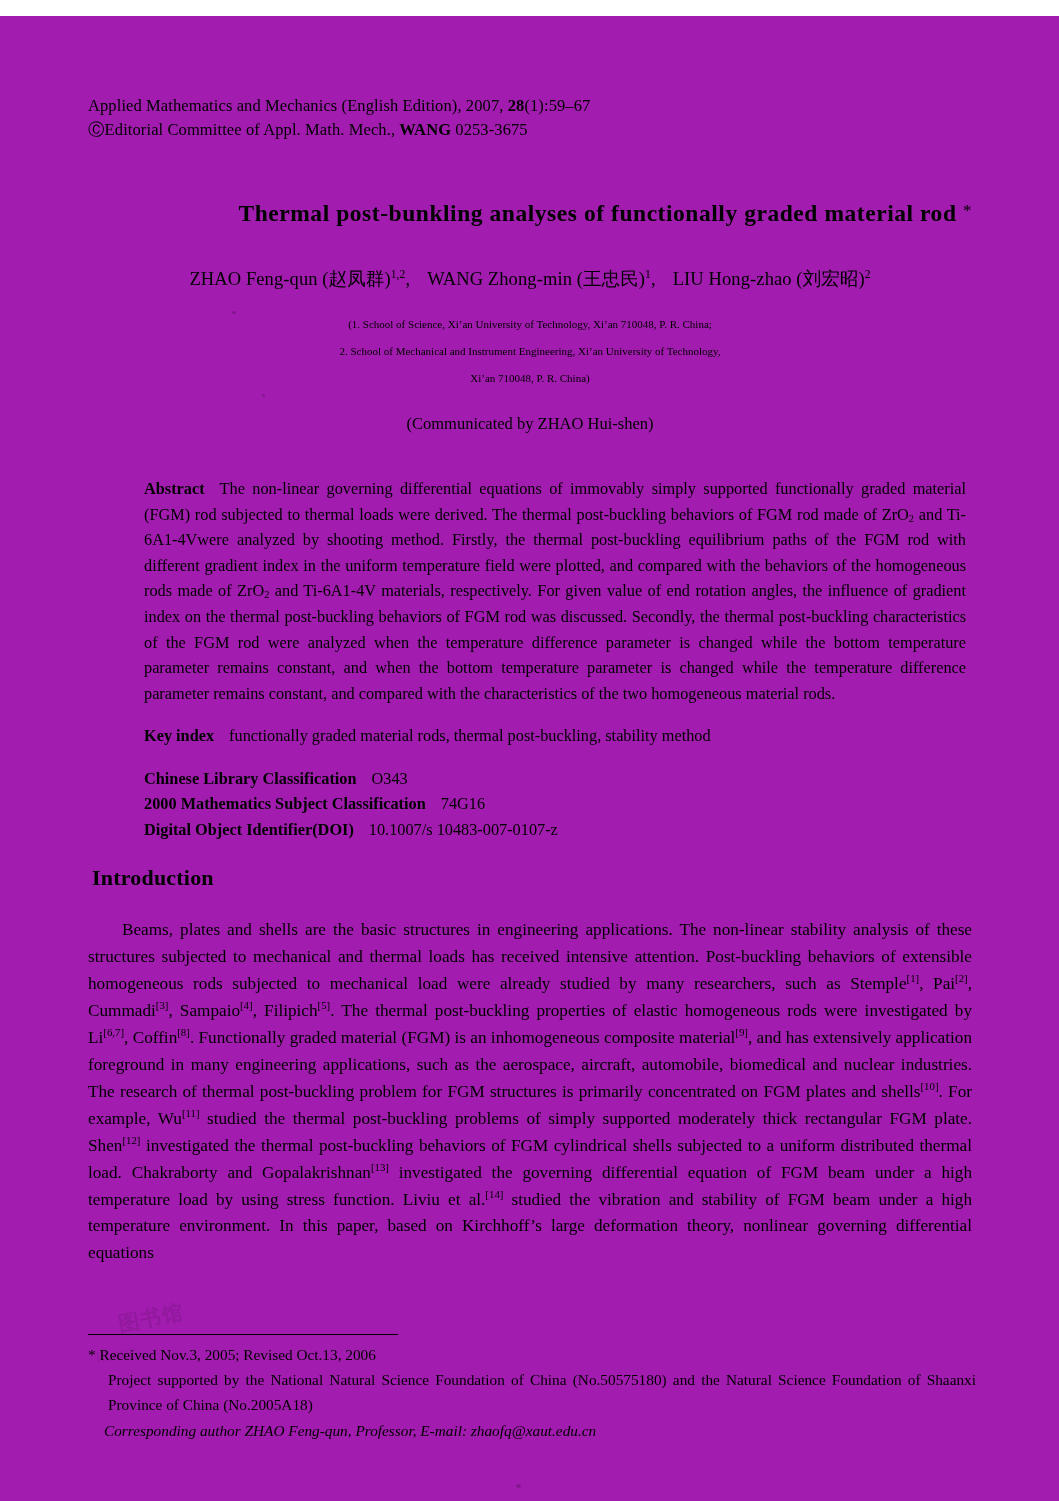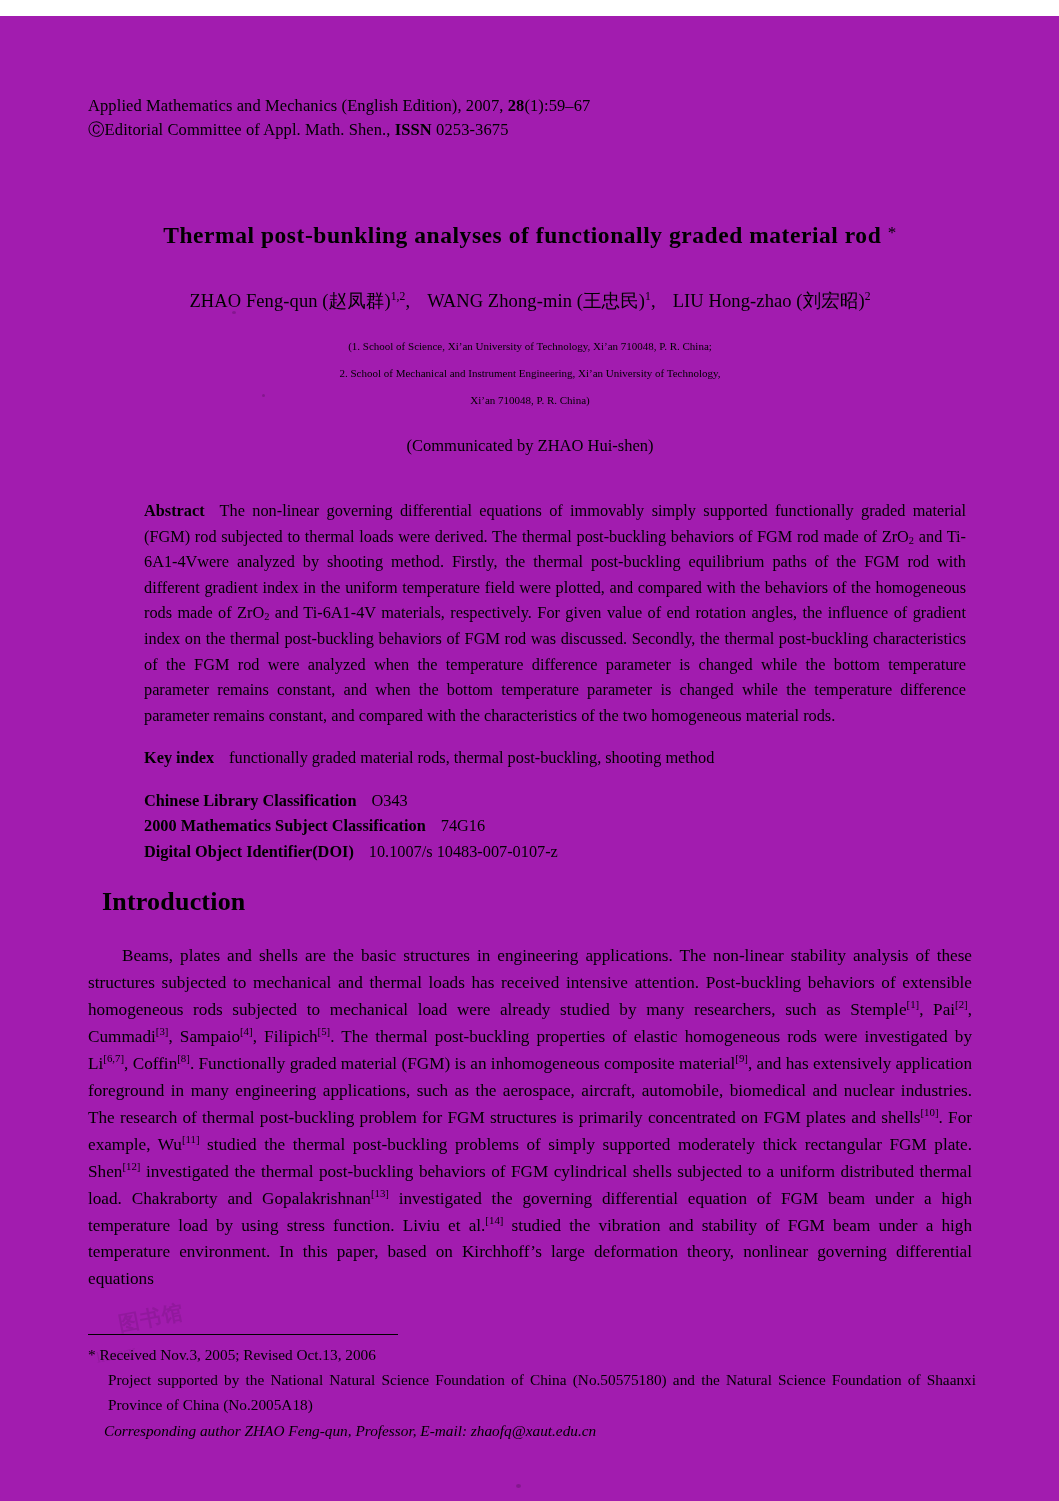--- a/index.html
+++ b/index.html
@@ -33,22 +33,22 @@
   .journal-header {
     font-size: 16.5px;
     line-height: 24px;
     letter-spacing: 0.1px;
   }
   .journal-header .b { font-weight: bold; }
   .copy-sym { font-family: "Liberation Serif", serif; }
 
   
   .title {
-    margin-top: 76px;
-    text-align: center;
+    margin-top: 54px;
+    text-align: right;
     font-size: 23.5px;
     font-weight: bold;
     letter-spacing: 0.55px;
     line-height: 30px;
   }
   .title .star { font-weight: normal; font-size: 17px; vertical-align: 5px; }
 
   
   .authors {
     margin-top: 38px;
@@ -101,22 +101,22 @@
   .classif {
     margin-top: 17px;
     font-size: 16.3px;
     line-height: 25.5px;
   }
   .classif div { white-space: nowrap; }
 
   
   .section-heading {
     margin-top: 23px;
-    margin-left: 14px;
-    font-size: 26px;
+    margin-left: 4px;
+    font-size: 22px;
     font-weight: bold;
     letter-spacing: 0.2px;
   }
 
   
   .body-para {
     margin-top: 26px;
     font-size: 17.2px;
     line-height: 26.9px;
     text-align: justify;
@@ -182,39 +182,39 @@
 </style>
 </head>
 <body>
 
 <div class="page">
 
   <div class="content">
 
     <div class="journal-header">
       <div><span>Applied Mathematics and Mechanics (English Edition), 2007, </span><span class="b">28</span><span>(1):59–67</span></div>
-      <div><span class="copy-sym">ⒸEditorial Committee of Appl. Math. Shen., </span><span class="b">ISSN</span><span> 0253-3675</span></div>
+      <div><span class="copy-sym">ⒸEditorial Committee of Appl. Math. Mech., </span><span class="b">WANG</span><span> 0253-3675</span></div>
     </div>
 
     <div class="title"><span>Thermal post-bunkling analyses of functionally graded material rod </span><span class="star">*</span></div>
 
     <div class="authors"><span>ZHAO Feng-qun (赵凤群)</span><sup>1,2</sup><span>,</span><span class="gap"></span><span>WANG Zhong-min (王忠民)</span><sup>1</sup><span>,</span><span class="gap"></span><span>LIU Hong-zhao (刘宏昭)</span><sup>2</sup></div>
 
     <div class="affils">
       <span class="affil-line">(1. School of Science, Xi’an University of Technology, Xi’an 710048, P. R. China;</span>
       <span class="affil-line">2. School of Mechanical and Instrument Engineering, Xi’an University of Technology,</span>
       <span class="affil-line">Xi’an 710048, P. R. China)</span>
     </div>
 
     <div class="communicated">(Communicated by ZHAO Hui-shen)</div>
 
     <div class="abstract-block">
       <div class="abstract-para"><span class="lbl-bold">Abstract</span><span class="sp-wide"></span><span>The non-linear governing differential equations of immovably simply supported functionally graded material (FGM) rod subjected to thermal loads were derived. The thermal post-buckling behaviors of FGM rod made of ZrO</span><sub>2</sub><span> and Ti-6A1-4Vwere analyzed by shooting method. Firstly, the thermal post-buckling equilibrium paths of the FGM rod with different gradient index in the uniform temperature field were plotted, and compared with the behaviors of the homogeneous rods made of ZrO</span><sub>2</sub><span> and Ti-6A1-4V materials, respectively. For given value of end rotation angles, the influence of gradient index on the thermal post-buckling behaviors of FGM rod was discussed. Secondly, the thermal post-buckling characteristics of the FGM rod were analyzed when the temperature difference parameter is changed while the bottom temperature parameter remains constant, and when the bottom temperature parameter is changed while the temperature difference parameter remains constant, and compared with the characteristics of the two homogeneous material rods.</span></div>
 
-      <div class="keywords"><span class="lbl-bold">Key index</span><span class="sp-wide"></span><span>functionally graded material rods, thermal post-buckling, shooting method</span></div>
+      <div class="keywords"><span class="lbl-bold">Key index</span><span class="sp-wide"></span><span>functionally graded material rods, thermal post-buckling, stability method</span></div>
 
       <div class="classif">
         <div><span class="lbl-bold">Chinese Library Classification</span><span class="sp-wide"></span><span>O343</span></div>
         <div><span class="lbl-bold">2000 Mathematics Subject Classification</span><span class="sp-wide"></span><span>74G16</span></div>
         <div><span class="lbl-bold">Digital Object Identifier(DOI)</span><span class="sp-wide"></span><span>10.1007/s 10483-007-0107-z</span></div>
       </div>
     </div>
 
     <div class="section-heading">Introduction</div>
 

